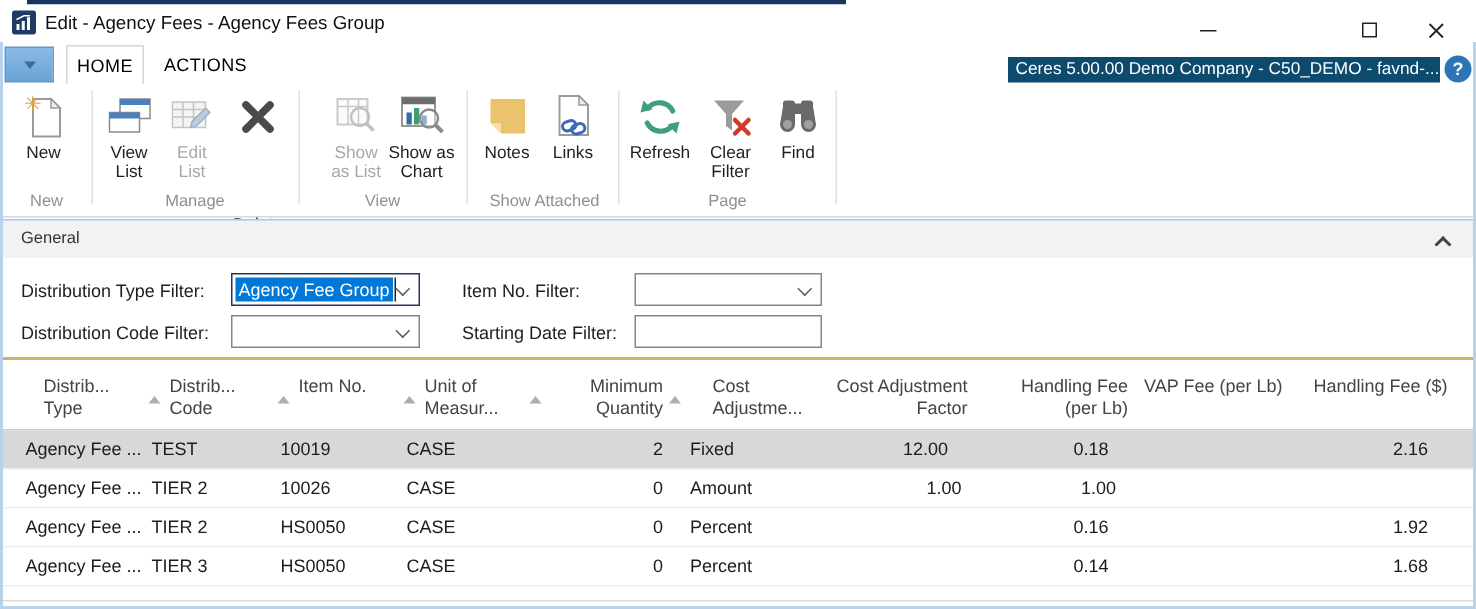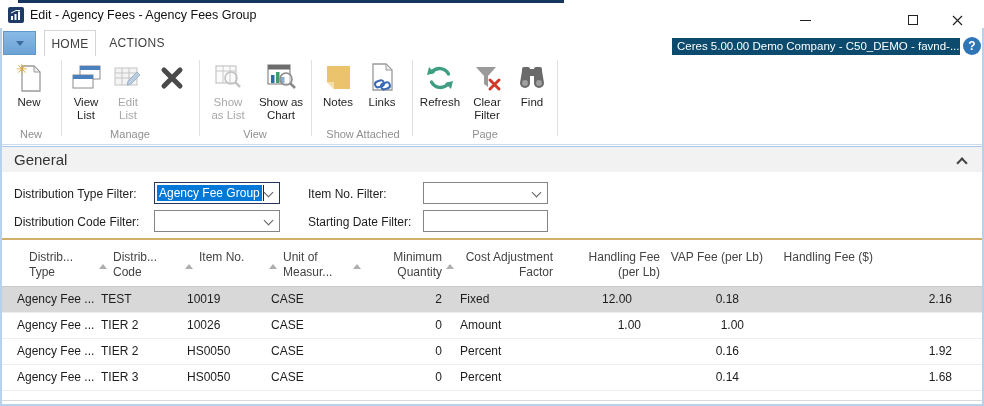--- a/index.html
+++ b/index.html
@@ -16,42 +16,42 @@
   .wbtn.min { left:790px; } .wbtn.max { left:898px; } .wbtn.cls { left:942px; }
   .glyph-min { width:11px; height:1px; background:#222; display:block; }
   .glyph-max { width:10px; height:10px; border:1px solid #222; display:block; }
 
   
   .tabstrip { position:absolute; left:0; top:28px; width:100%; height:28px; background:#fff; }
   .dd-btn { position:absolute; left:3px; top:3px; width:33px; height:24px;
             background:linear-gradient(#8abae6,#6ba3d6); border:1px solid #6397c9;
             display:flex; align-items:center; justify-content:center; cursor:pointer; }
   .dd-tri { width:0; height:0; border-left:4px solid transparent; border-right:4px solid transparent; border-top:5px solid #3c6c9e; }
-  .tab { position:absolute; top:2px; height:26px; line-height:26px; text-align:center; font-size:12px; letter-spacing:.3px; color:#404040; cursor:pointer; }
+  .tab { position:absolute; top:2px; height:26px; line-height:26px; text-align:center; font-size:12px; letter-spacing:.3px; color:#000000; cursor:pointer; }
   .tab.home { left:44px; width:52px; background:#fff; border:1px solid #d5d5d5; border-bottom:none; }
   .tab.actions { left:102px; width:70px; }
   .badge { position:absolute; left:672px; top:10px; width:288px; height:17px; line-height:17px;
            background:#0c4a6e; color:#fff; font-size:11.5px; padding:0 5px; white-space:nowrap; overflow:hidden; }
   .help { position:absolute; left:963px; top:9px; width:18px; height:18px; border-radius:50%;
           background:#2e75b6; color:#fff; font-size:12px; font-weight:bold; text-align:center; line-height:18px; cursor:pointer; }
 
   
   .ribbon { position:absolute; left:0; top:56px; width:100%; height:89px; background:#fff; border-bottom:1px solid #ccdcec; }
   .vsep { position:absolute; top:4px; width:1px; height:76px; background:#e0e0e0; }
   .grp { position:absolute; top:2px; height:84px; }
   .grp-label { position:absolute; bottom:2px; left:0; width:100%; text-align:center; font-size:11px; color:#8f8f8f; }
   .btnrow { display:flex; align-items:flex-start; }
   .rbtn { display:flex; flex-direction:column; align-items:center; padding-top:3px; font-size:11.5px;
           line-height:13px; text-align:center; color:#1f1f1f; white-space:pre-line; cursor:pointer; }
   .rbtn .ic { width:34px; height:34px; display:flex; align-items:center; justify-content:center; margin-bottom:1px; }
   .rbtn.dis { color:#a8a8a8; cursor:default; }
 
   
   .general { position:absolute; left:2px; right:2px; top:146px; height:26px; background:#f2f2f2;
-             border-top:1px solid #aac7e8; font-size:15px; color:#333; line-height:25px; padding-left:12px; }
+             border-top:1px solid #aac7e8; font-size:11px; color:#333; line-height:25px; padding-left:12px; }
   .gen-chev { position:absolute; right:16px; top:10px; width:8px; height:8px; cursor:pointer; }
   .gen-chev:before { content:""; position:absolute; left:0; top:2px; width:6px; height:6px;
                      border-left:2px solid #444; border-top:2px solid #444; transform:rotate(45deg); }
 
   
   .filters { position:absolute; left:2px; right:2px; top:172px; height:66px; background:#fff; }
   .flabel { position:absolute; font-size:12px; color:#1e1e1e; line-height:22px; }
   .combo, .tinput { position:absolute; height:22px; background:#fff; display:flex; align-items:center; }
   .combo { border:1px solid #858585; }
   .combo.focused { border:1px solid #25355e; }
@@ -181,21 +181,21 @@
           </span>
           <span>Delete</span>
         </div>
       </div>
       <div class="grp-label">Manage</div>
     </div>
     <div class="vsep" style="left:199px;"></div>
 
     <div class="grp" style="left:202px; width:106px;">
       <div class="btnrow">
-        <div class="rbtn dis" style="width:52px;">
+        <div class="rbtn dis" style="width:52px;align-items:flex-end;">
           <span class="ic">
             <svg width="32" height="32" viewBox="0 0 32 32">
               <rect x="4" y="4" width="20" height="17" fill="#fbfbfb" stroke="#c9c9c9" stroke-width="1.3"></rect>
               <path d="M4 9 H24 M11 4 V21 M18 4 V21" stroke="#c9c9c9" stroke-width="1" fill="none"></path>
               <circle cx="19" cy="16" r="6" fill="none" stroke="#c0c0c0" stroke-width="1.6"></circle>
               <line x1="23.5" y1="20.5" x2="28" y2="25" stroke="#c0c0c0" stroke-width="2.4"></line>
             </svg>
           </span>
           <span>Show
 as List</span>
@@ -327,20 +327,22 @@
     <div class="ghead">
         <div class="hcell c0"><span class="lbl">Distrib...
 Type</span><span class="sort"></span></div>
         <div class="hcell c1"><span class="lbl">Distrib...
 Code</span><span class="sort"></span></div>
         <div class="hcell c2"><span class="lbl">Item No.</span><span class="sort"></span></div>
         <div class="hcell c3"><span class="lbl">Unit of
 Measur...</span><span class="sort"></span></div>
         <div class="hcell c4 r"><span class="lbl">Minimum
 Quantity</span><span class="sort"></span></div>
+        <div class="hcell c5"><span class="lbl">Cost
+Adjustme...</span></div>
         <div class="hcell c6 r"><span class="lbl">Cost Adjustment
 Factor</span></div>
         <div class="hcell c7 r"><span class="lbl">Handling Fee
 (per Lb)</span></div>
         <div class="hcell c8 r"><span class="lbl">VAP Fee (per Lb)</span></div>
         <div class="hcell c9 r"><span class="lbl">Handling Fee ($)</span></div>
       </div>
     <div id="grid-body">
         <div class="grow sel">
           <div class="cell c0">Agency Fee ...</div>

